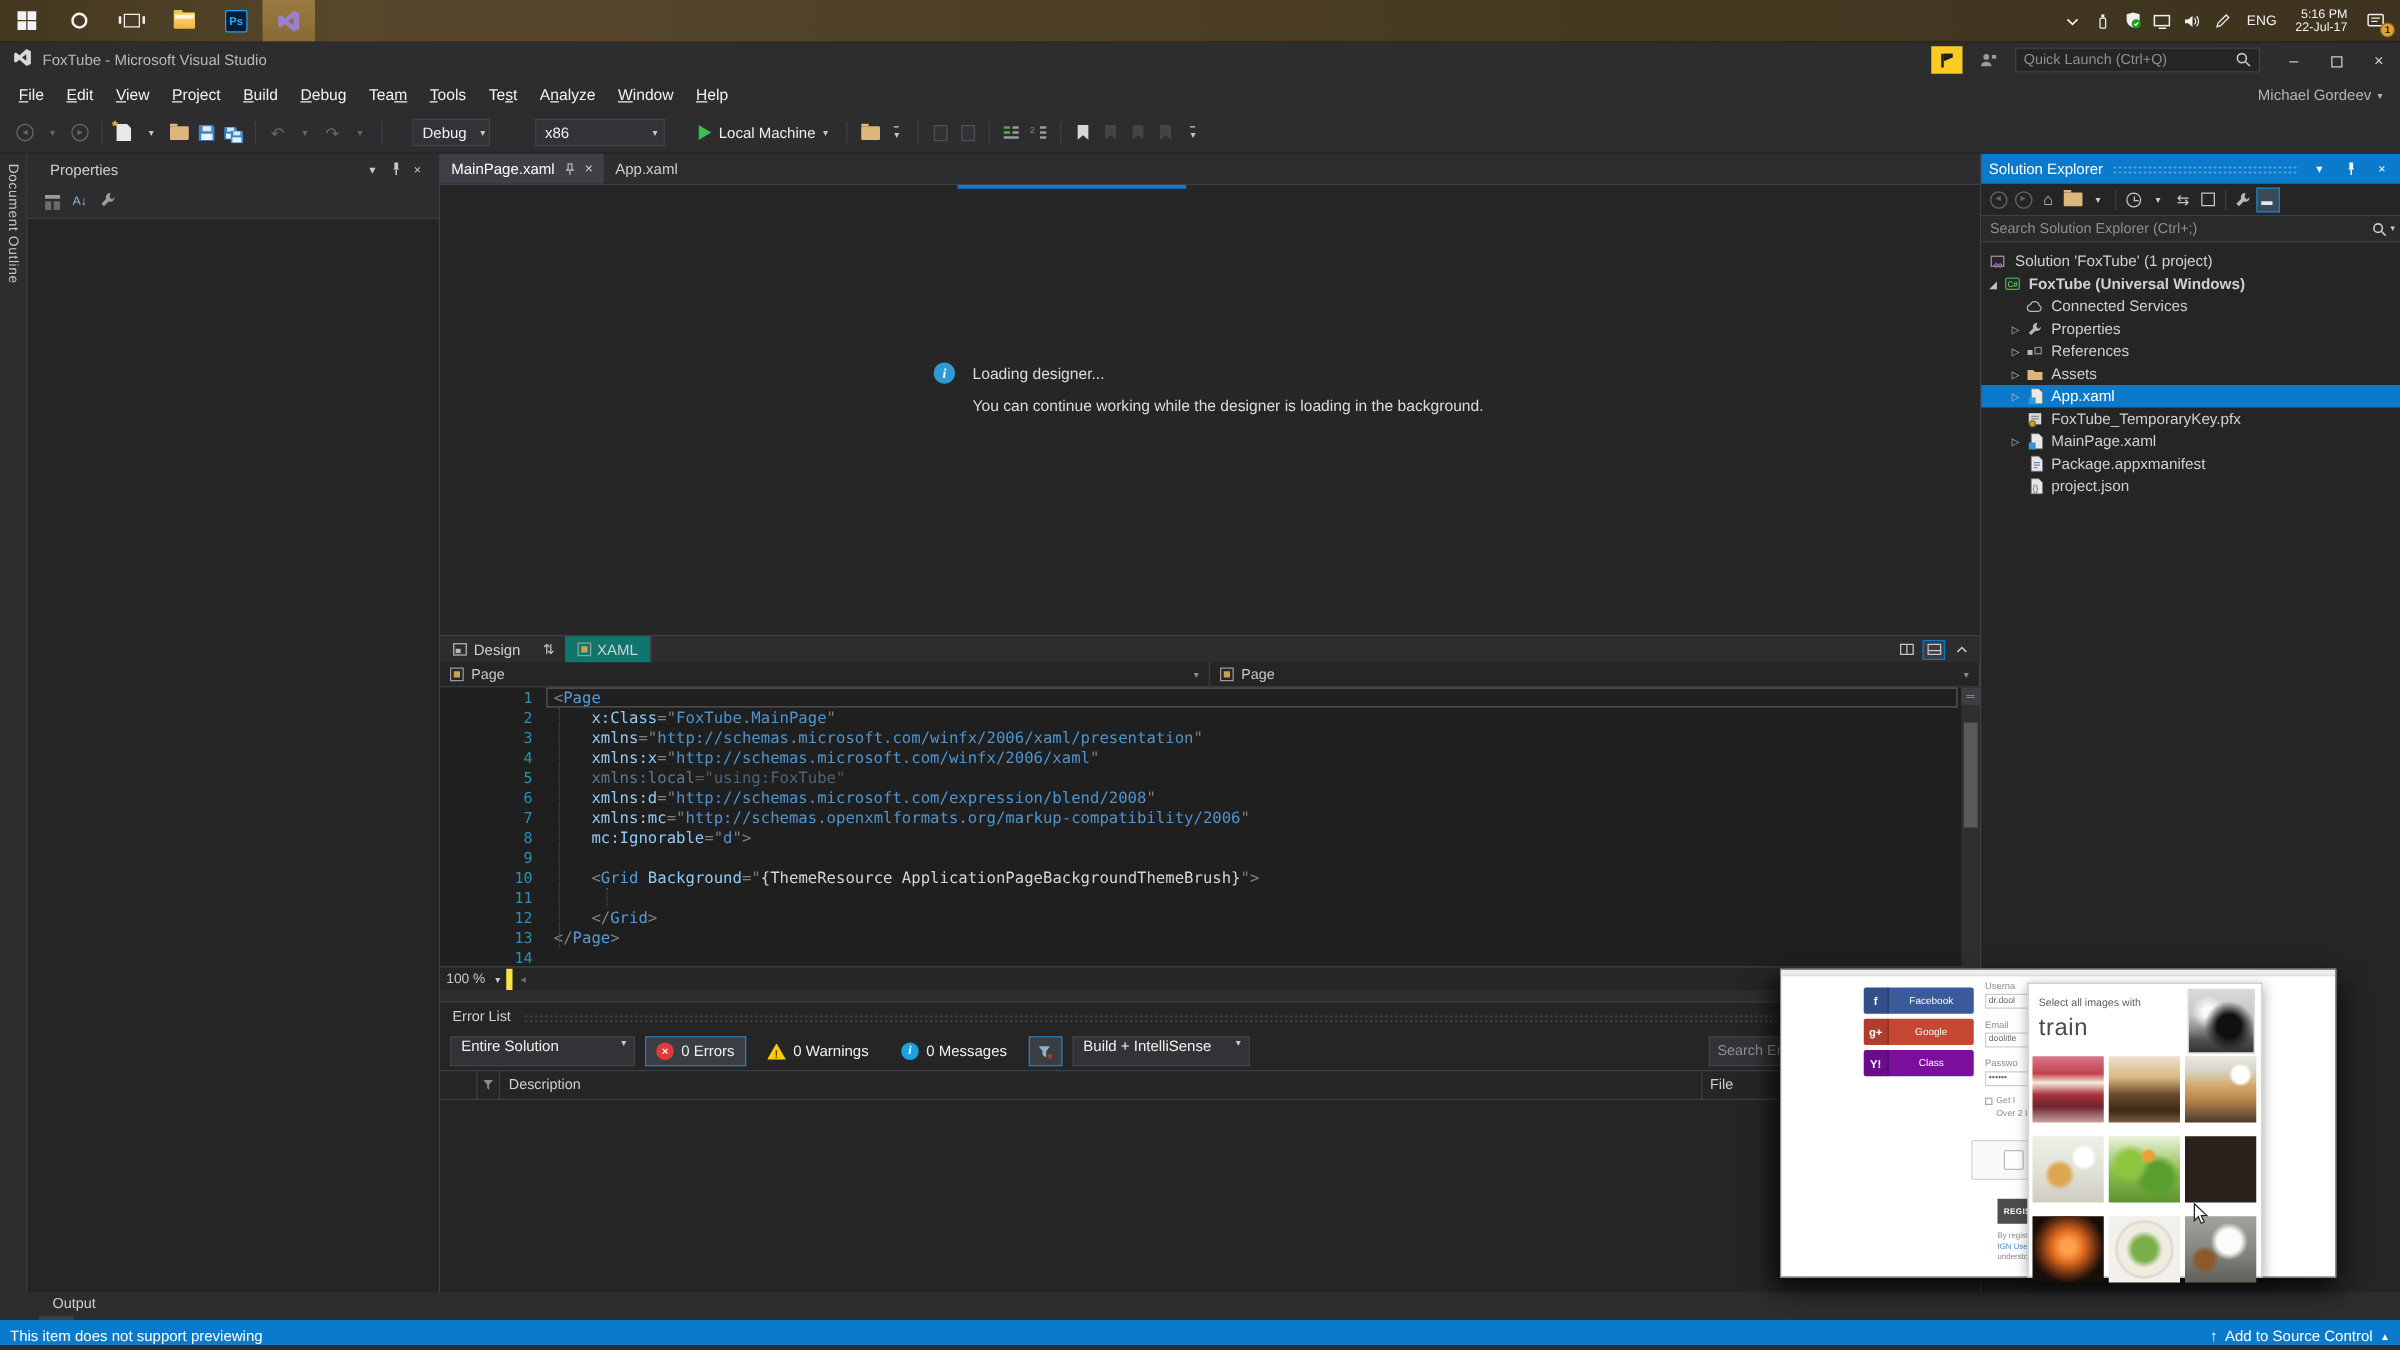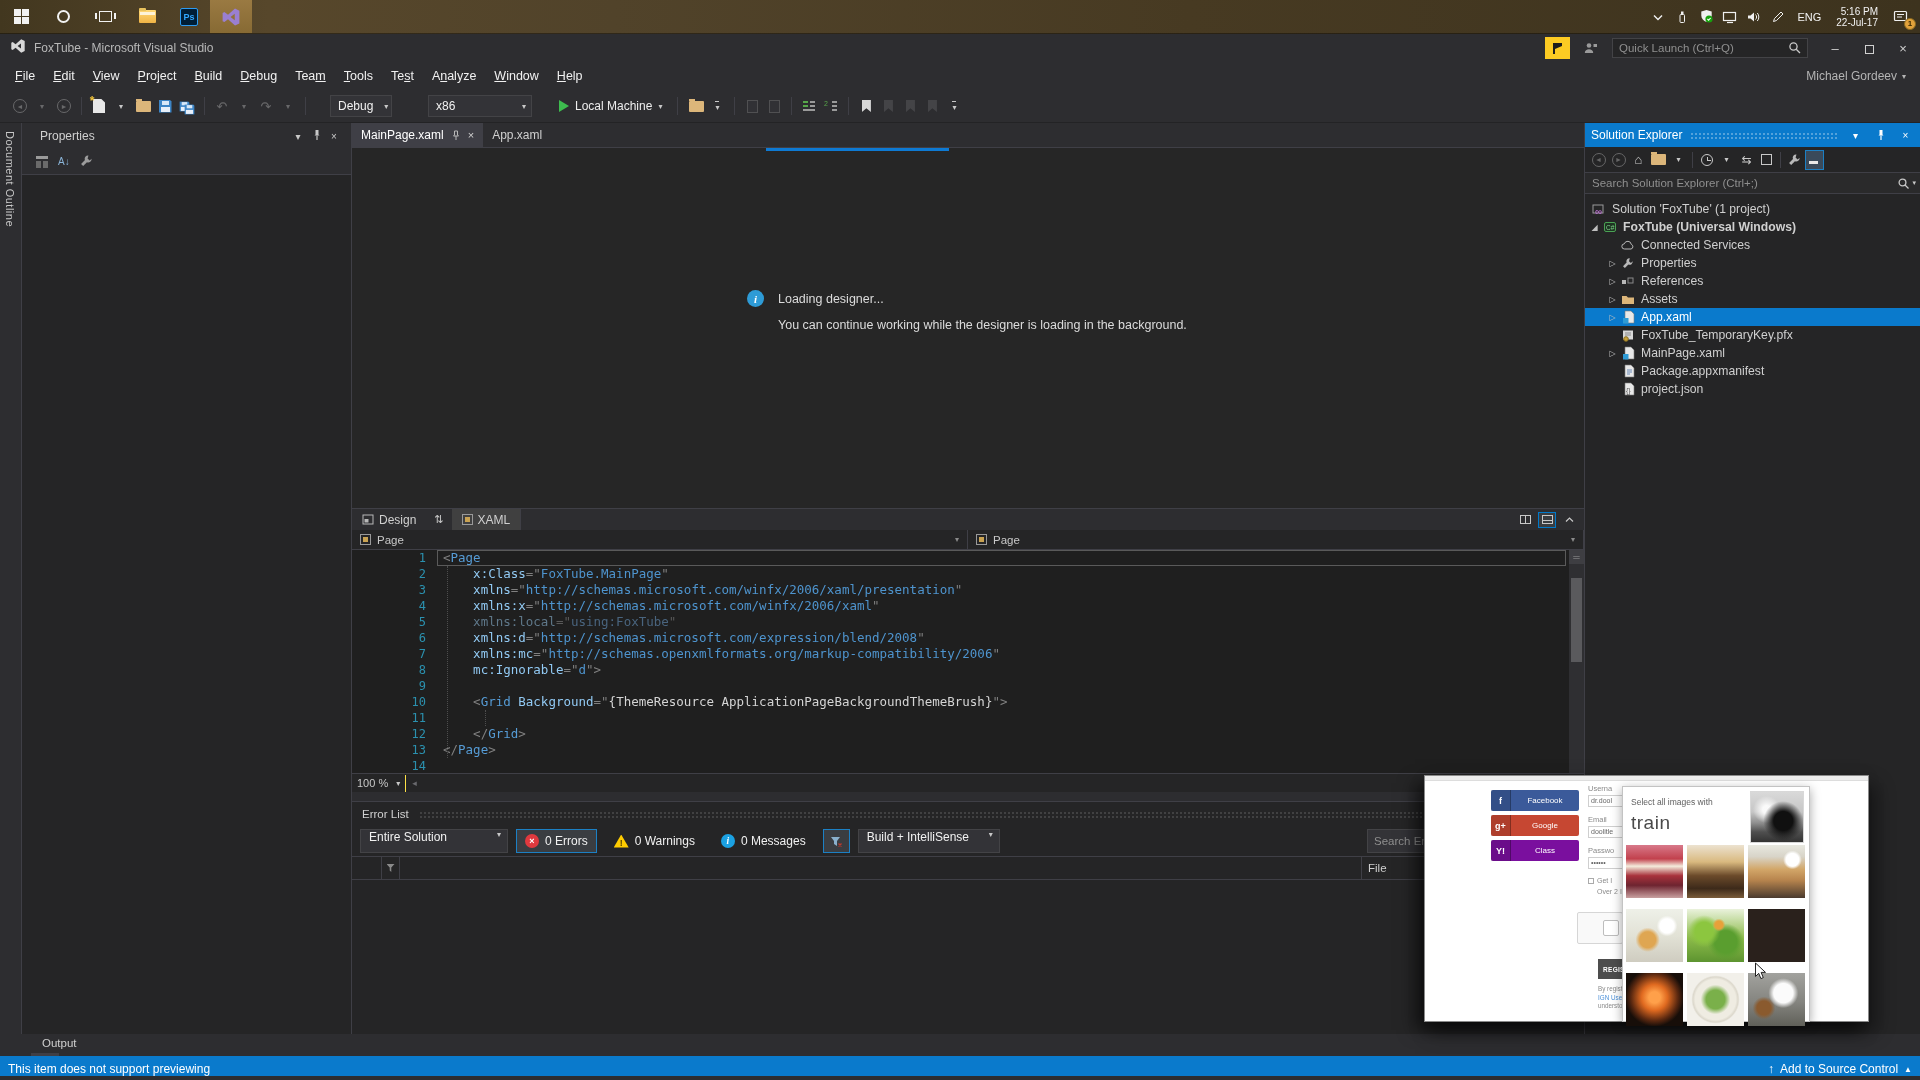--- a/index.html
+++ b/index.html
@@ -109,21 +109,21 @@
   .designer { position:absolute; top:24px; left:0; right:0; height:361px; background:#262626; border-top:1px solid #3f3f46; }
   .progress { position:absolute; top:0; left:414px; width:183px; height:3px; background:#0e7ad3; }
   .load-ico { position:absolute; left:395px; top:142px; width:17px; height:17px; border-radius:50%; background:#2e9bd6;
     color:#fff; font-size:11px; font-weight:bold; font-family:"Liberation Serif",serif; font-style:italic;
     display:flex; align-items:center; justify-content:center; }
   .load-title { position:absolute; left:426px; top:144px; font-size:12.5px; color:#dcdcdc; }
   .load-sub   { position:absolute; left:426px; top:170px; font-size:12.5px; color:#dcdcdc; }
 
   .splitbar { position:absolute; top:385px; left:0; right:0; height:22px; background:#2d2d30; display:flex; align-items:center; border-top:1px solid #3f3f46;}
   .sp-tab { display:flex; align-items:center; gap:5px; font-size:12px; color:#d0d0d0; padding:0 10px; height:100%; }
-  .sp-tab.active { background:#404040; border-right:1px solid #3f3f46; }
+  .sp-tab.active { background:#0f766e; border-right:1px solid #3f3f46; }
   .swapi { color:#c8c8c8; font-size:11px; padding:0 8px; }
   .sp-right { margin-left:auto; display:flex; gap:4px; padding-right:6px; }
   .vbtn { width:18px; height:16px; display:flex; align-items:center; justify-content:center; }
   .vbtn.active { border:1px solid #007acc; background:#3a3d41; }
   .vs-v { width:11px; height:9px; border:1px solid #c8c8c8; position:relative;}
   .vs-v::before{ content:""; position:absolute; left:4.5px; top:0; bottom:0; width:1px; background:#c8c8c8;}
   .vs-h { width:11px; height:9px; border:1px solid #c8c8c8; position:relative;}
   .vs-h::before{ content:""; position:absolute; top:3.5px; left:0; right:0; height:1px; background:#c8c8c8;}
 
   .crumbs { position:absolute; top:407px; left:0; right:0; height:20px; background:#252526; display:flex; border-bottom:1px solid #3f3f46;}
@@ -141,21 +141,21 @@
   .tk-val { color:#4e94ce; } .tk-ext { color:#d4d4d4; }
   .tk-dattr { color:#5f788a; } .tk-dval { color:#49647e; } .tk-dp { color:#5a5a5a; }
   .code-line.current::after { content:""; position:absolute; left:85px; right:18px; top:0; bottom:0; border:1px solid #5a5a5a; }
   .guide { position:absolute; left:95px; top:443px; height:192px; border-left:1px dotted #4e4e4e; }
   .guide2 { position:absolute; left:133px; top:587px; height:16px; border-left:1px dotted #4e4e4e; }
   .code-scroll { position:absolute; right:0; top:427px; width:15px; height:223px; background:#2f2f32; }
   .split-handle { height:14px; background:#3e3e42; color:#9a9a9a; font-size:9px; text-align:center; line-height:14px; }
   .scroll-thumb { position:absolute; top:28px; left:2px; width:11px; height:84px; background:#5a5a5d; }
 
   .zoombar { position:absolute; top:650px; left:0; right:0; height:19px; background:#252526; display:flex; align-items:center; border-top:1px solid #3f3f46;}
-  .zoom-combo { display:flex; align-items:center; height:17px; padding:0 5px; font-size:11px; color:#c8c8c8; gap:8px; border-right:1px solid #fde047;}
+  .zoom-combo { display:flex; align-items:center; height:17px; padding:0 5px; font-size:11px; color:#c8c8c8; gap:8px; border-right:5px solid #fde047;}
   .hscroll-left { color:#6a6a6e; font-size:9px; padding:0 6px; }
 
   .gapbar { position:absolute; top:669px; left:0; right:0; height:9px; background:#2d2d30; }
 
   
   .elist { position:absolute; top:678px; left:0; right:0; bottom:0; background:#252526; border-top:1px solid #3f3f46;}
   .el-title { height:24px; display:flex; align-items:center; color:#d0d0d0; font-size:11.5px; padding:0 10px; gap:10px;}
   .grip { flex:1; height:7px; background-image:radial-gradient(rgba(255,255,255,.13) 1px, transparent 1px); background-size:4px 4px; }
   .el-filters { height:30px; display:flex; align-items:center; padding:0 8px; gap:8px; position:relative;}
   .el-combo { height:24px; background:#333337; border:1px solid #434346; display:flex; align-items:flex-start; font-size:12px; color:#f1f1f1; }
@@ -686,20 +686,23 @@
           <span class="cl">Build + IntelliSense</span>
             <span class="ca">▾</span>
         </div>
         <div class="el-search">Search Er</div>
       </div>
       <div class="el-header">
         <div class="el-c0"></div>
         <div class="el-c1">
             <span class="mini-funnel"></span>
           </div>
+        <div class="el-cdesc">
+            <span>Description</span>
+          </div>
         <div class="el-cdesc-fill"></div>
         <div class="el-cfile">
             <span>File</span>
           </div>
       </div>
       <div></div>
     </div>
   </div>
 
   <div class="solution">

